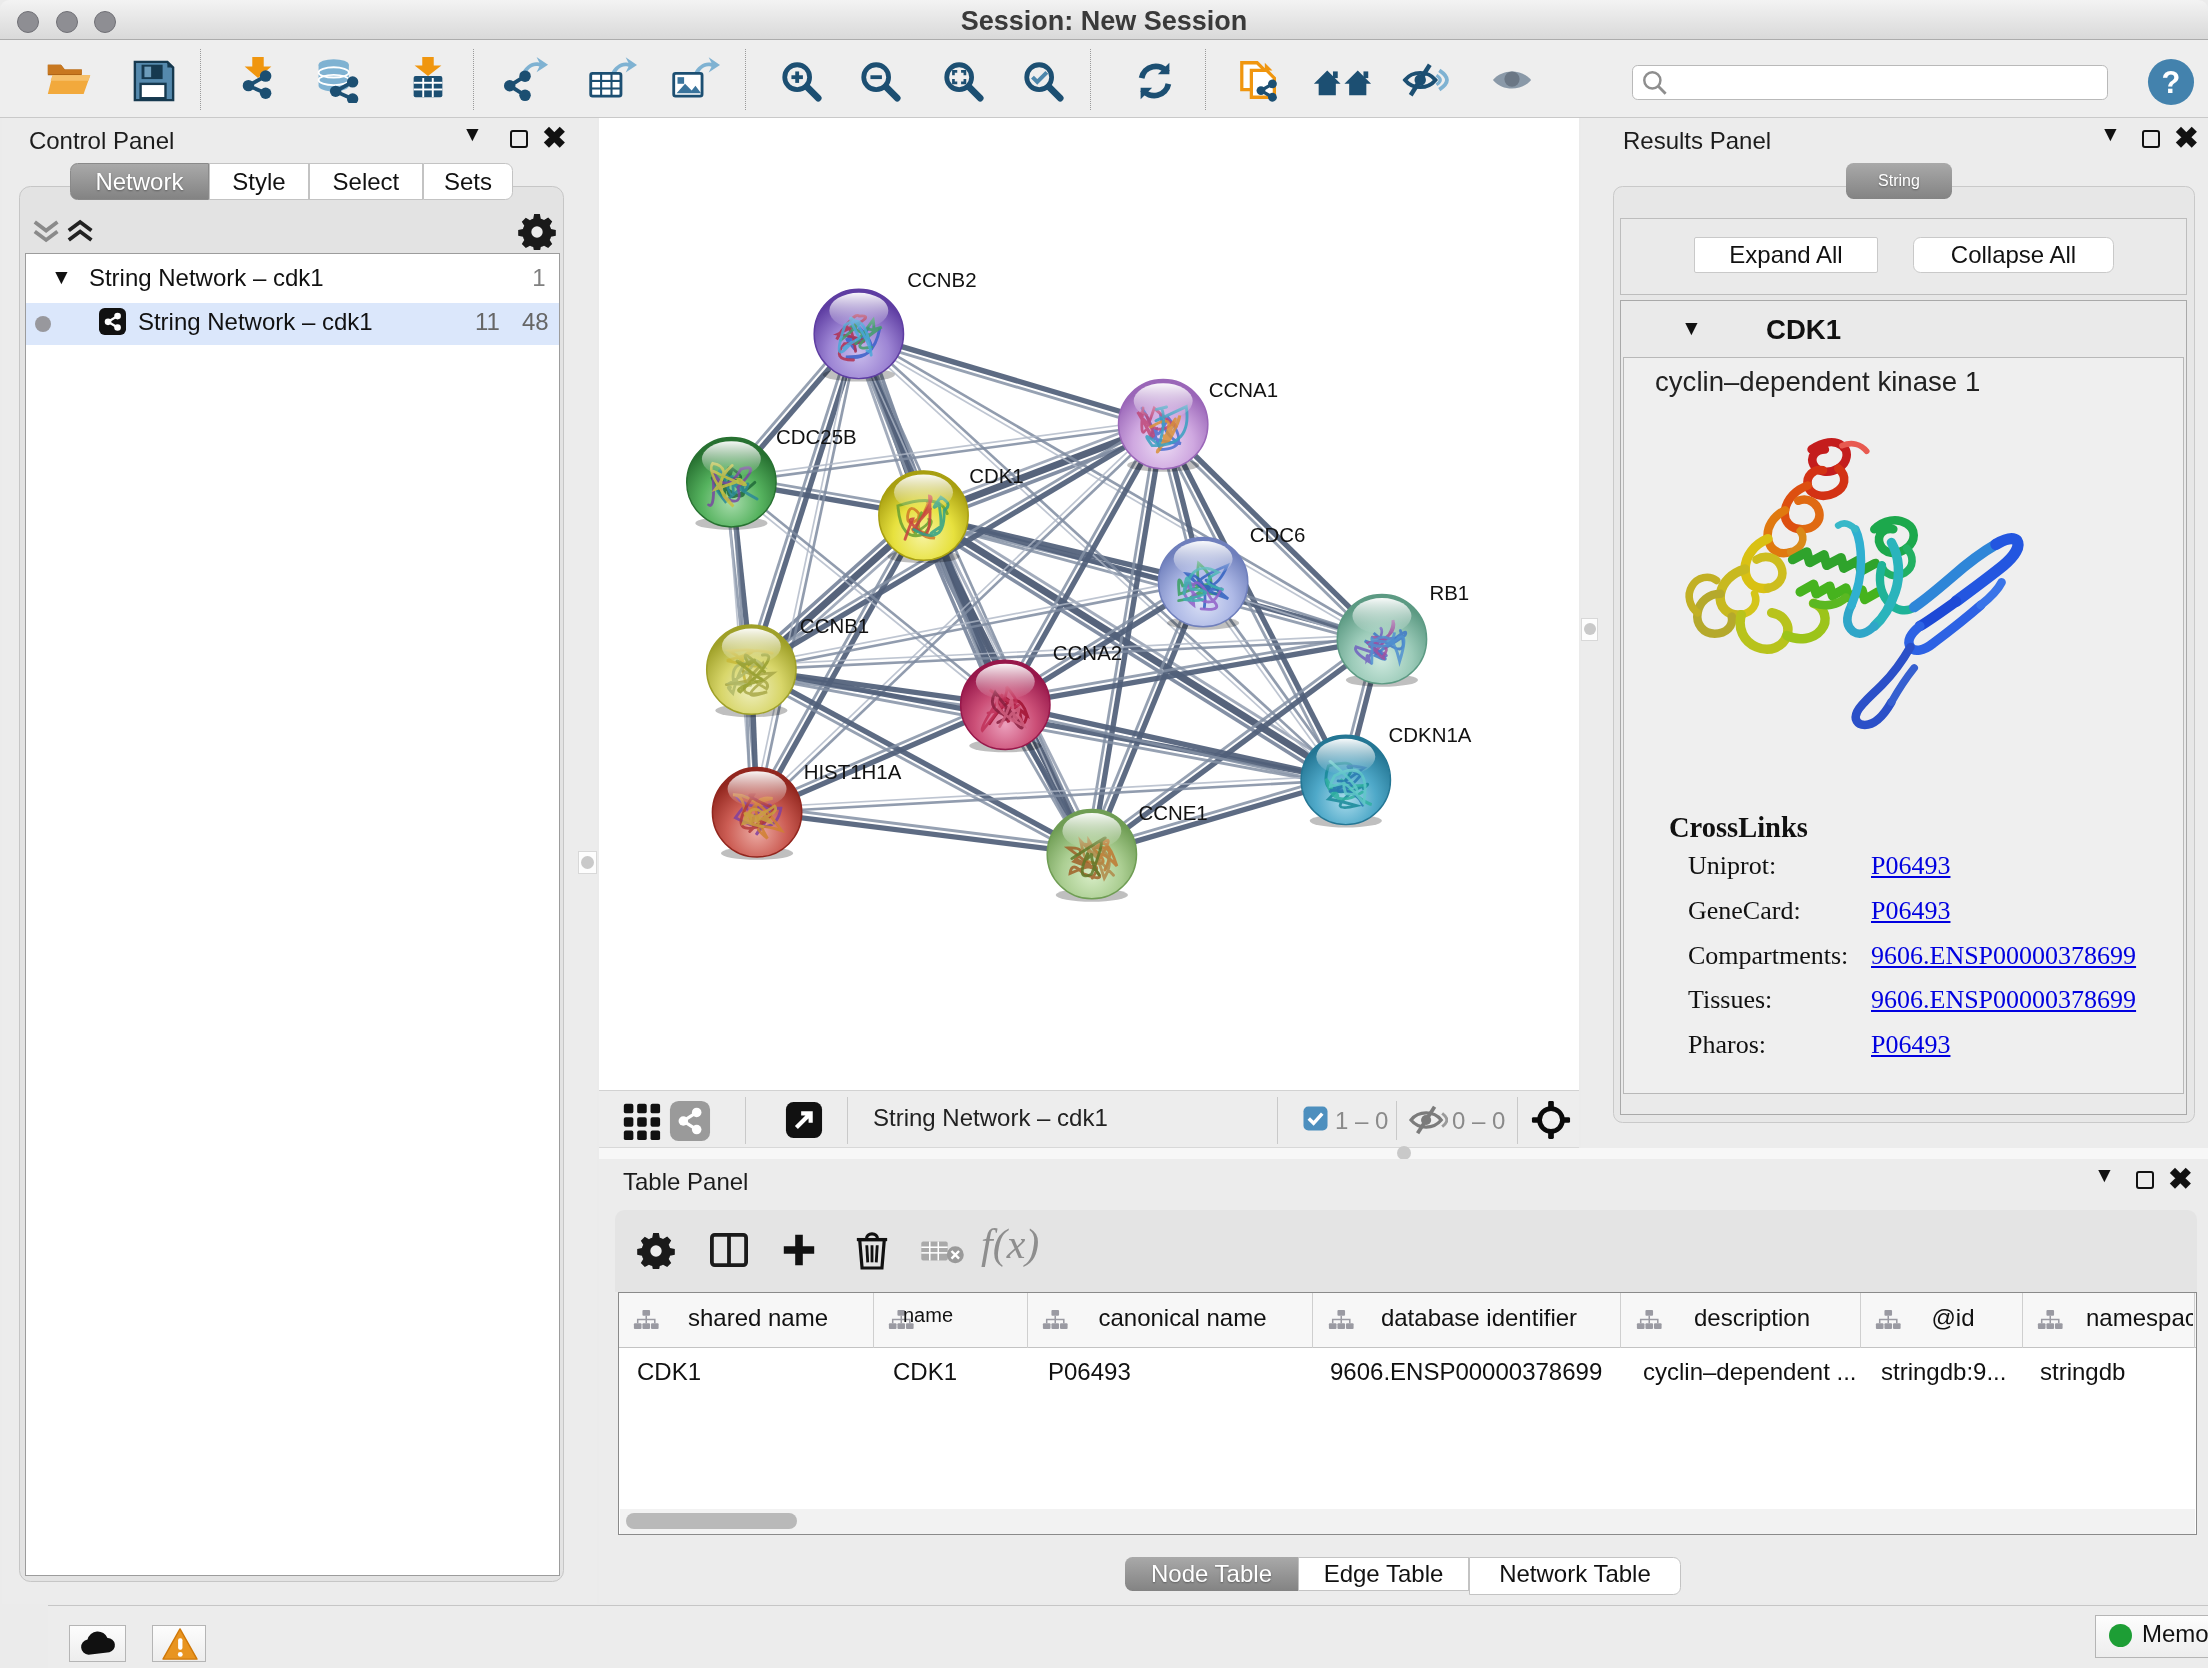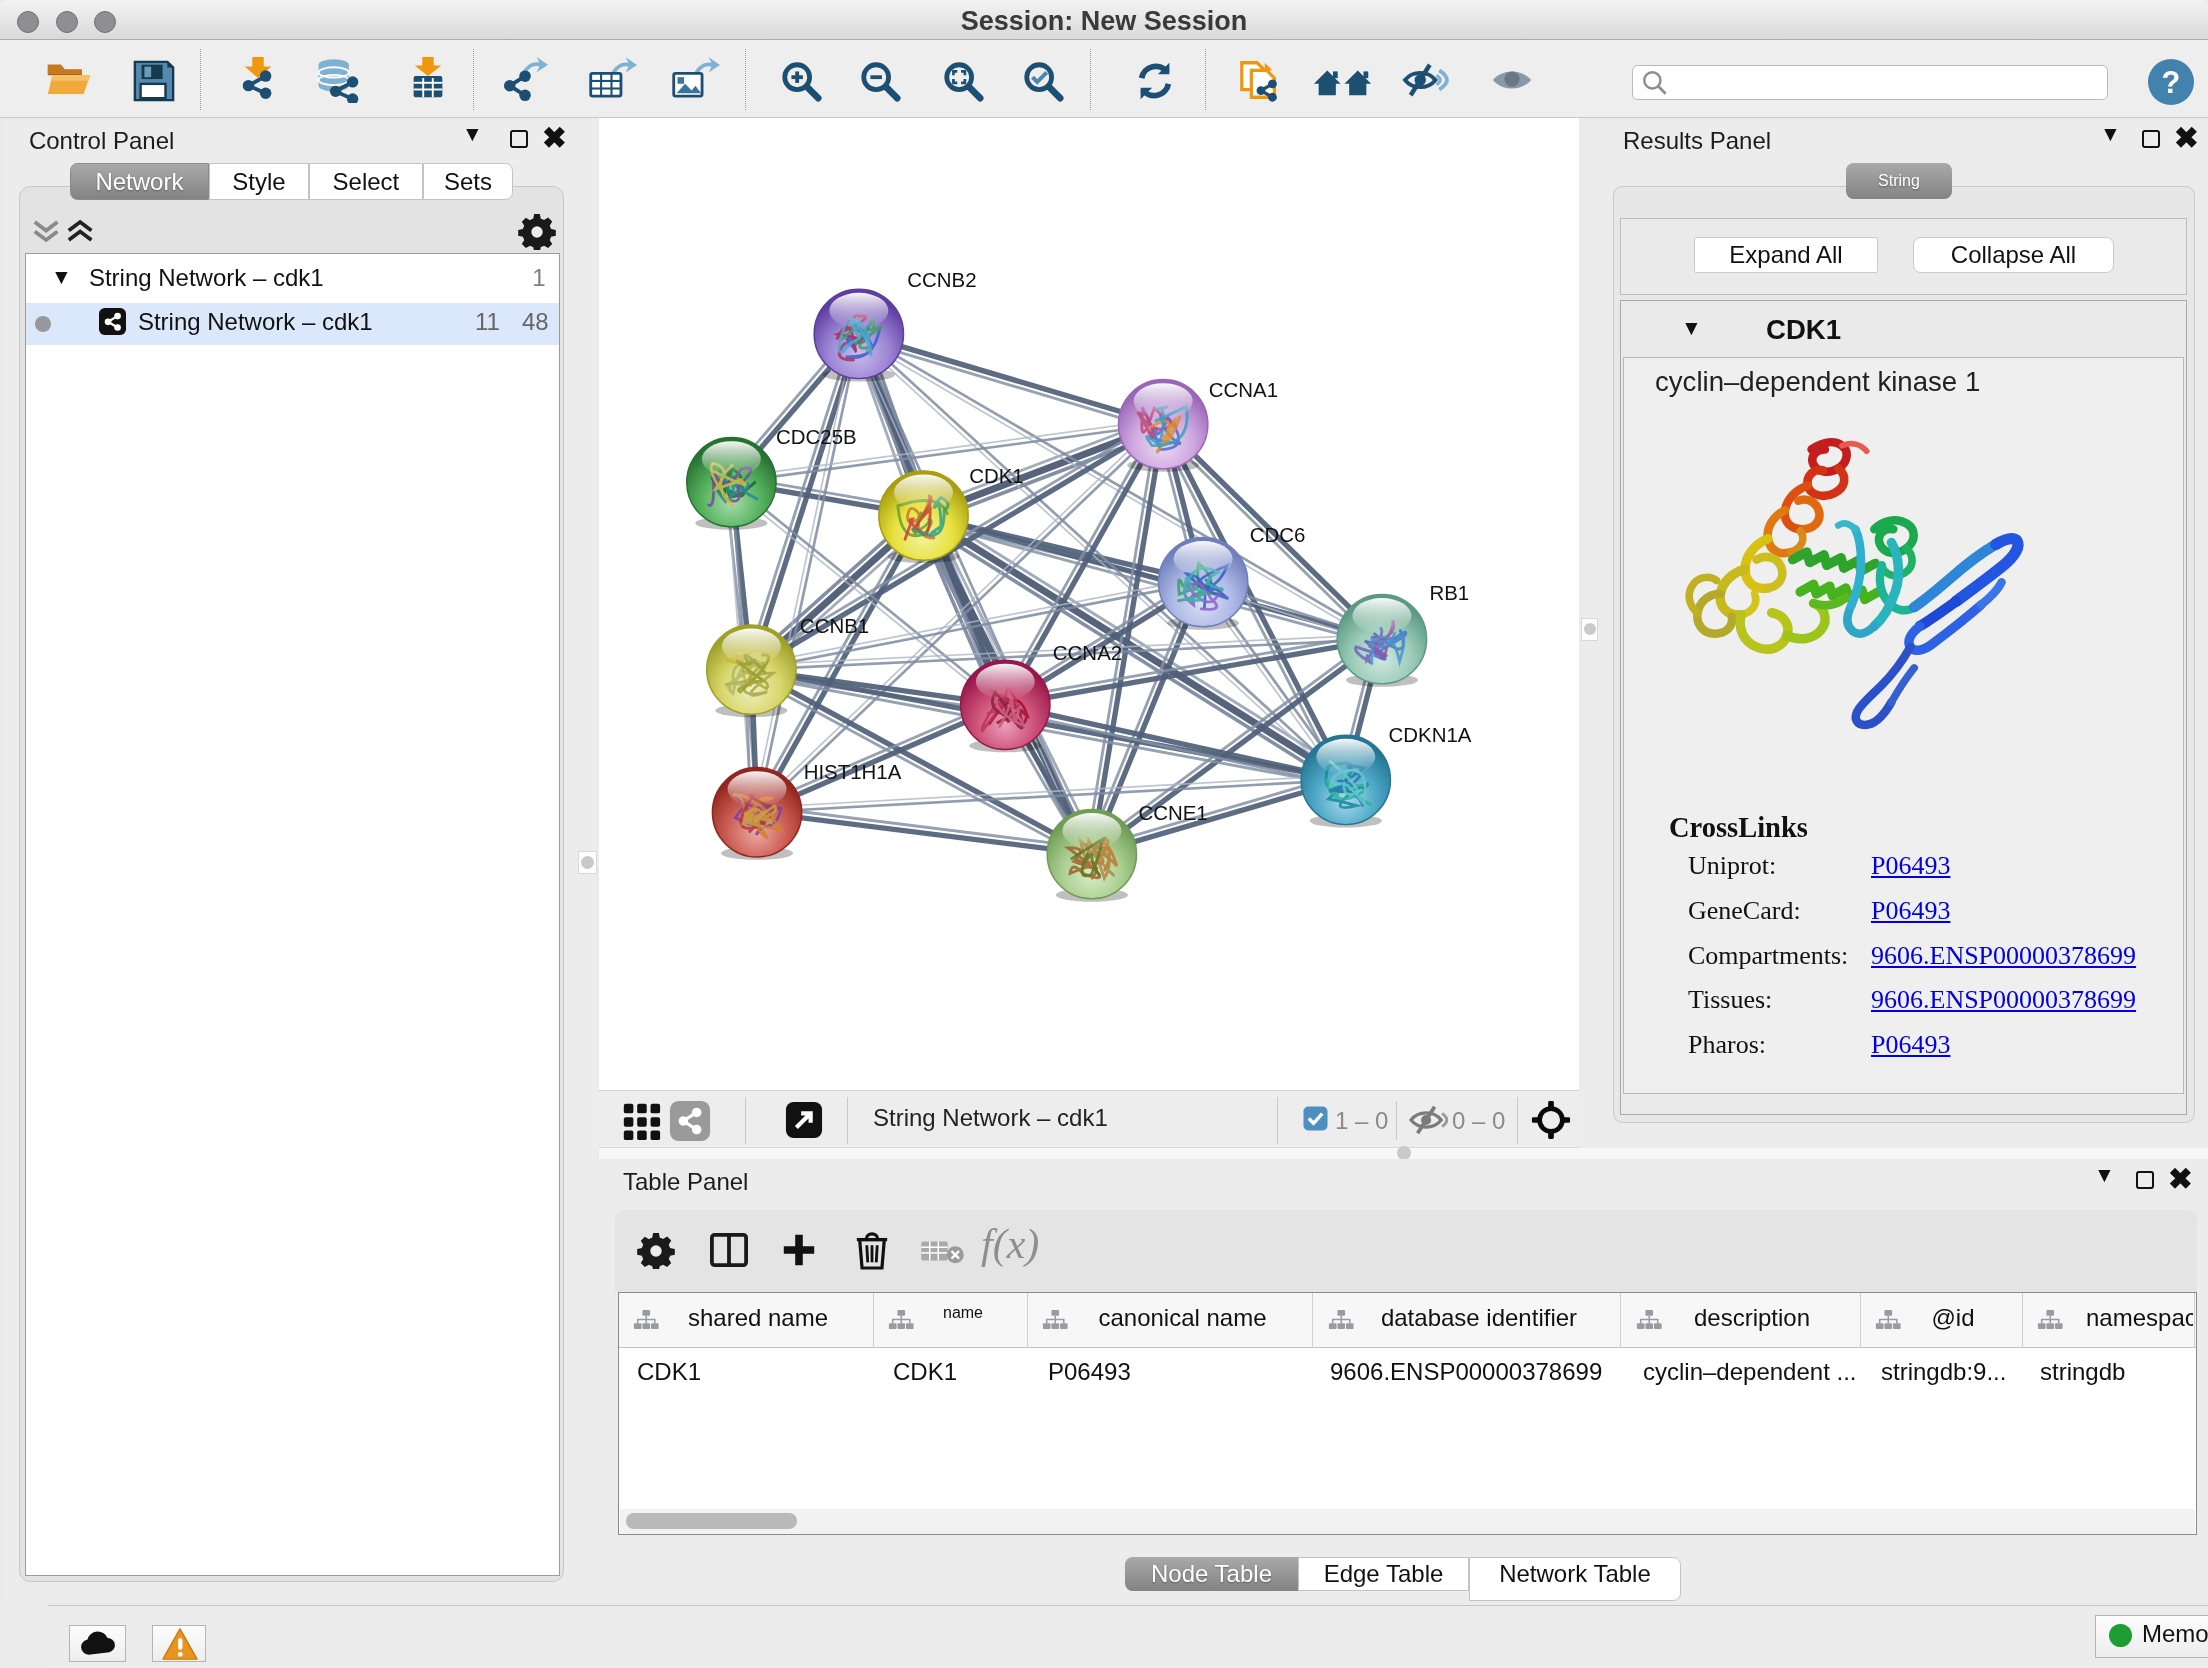--- a/index.html
+++ b/index.html
@@ -721,21 +721,21 @@
 
   <div class="abs" style="left:19px;top:133px;width:1579px;height:243px;background:#fff;border:1.9px solid #8a8a8a;">
     <div class="abs" style="left:0;top:0;width:100%;height:55px;background:#f7f7f7;border-bottom:1.9px solid #c3c3c3;"></div>
   </div>
 
   <div class="abs" style="left:21px;top:350px;width:1575px;height:25px;background:#f2f2f2;"></div>
   <div class="abs" style="left:27px;top:354px;width:171px;height:16px;background:#b9b9b9;border-radius:8.6px;"></div>
 
   <div class="abs" style="left:526px;top:398px;width:173px;height:34px;background:linear-gradient(#a9a9a9,#838383);border-radius:7.6px 0 0 7.6px;color:#fff;font-size:24px;text-align:center;line-height:33px;text-shadow:0 1px 1.9px rgba(0,0,0,.35);">Node Table</div>
   <div class="abs" style="left:699px;top:398px;width:171px;height:34px;background:#fff;border:1px solid #c3c3c3;font-size:24px;text-align:center;line-height:32px;color:#111;">Edge Table</div>
-  <div class="abs" style="left:870px;top:398px;width:212px;height:44px;background:#fff;border:1px solid #c3c3c3;border-radius:0 7.6px 7.6px 0;font-size:24px;text-align:center;line-height:32px;color:#111;">Network Table</div>
+  <div class="abs" style="left:870px;top:398px;width:212px;height:38px;background:#fff;border:1px solid #c3c3c3;border-radius:0 7.6px 7.6px 0;font-size:24px;text-align:center;line-height:32px;color:#111;">Network Table</div>
 </div>
 
 <div class="abs" style="left:0;top:1605px;width:2208px;height:63px;background:#ececec;border-top:1.9px solid #c6c6c6;margin-left:48px;">
   <div class="abs" style="left:21px;top:19px;width:57px;height:37px;background:linear-gradient(#fdfdfd,#ededed);border:1.9px solid #b5b5b5;">
     <div class="abs" style="left:8.6px;top:3.8px;"><svg width="38" height="28.5" viewBox="0 0 40 30">
           <path d="M10 26 a8 8 0 0 1-1-15.9 A11 11 0 0 1 30 8.5 a7.5 7.5 0 0 1 2 14.8 Z" fill="#111"></path>
         </svg></div>
   </div>
   <div class="abs" style="left:104px;top:19px;width:54px;height:37px;background:linear-gradient(#fdfdfd,#ededed);border:1.9px solid #b5b5b5;">
     <div class="abs" style="left:7.6px;top:1px;"><svg width="38" height="34" viewBox="0 0 40 36">
@@ -768,21 +768,21 @@
       <g fill="#9a9aa2">
         <rect x="11" y="2" width="8" height="6" rx="1"></rect>
         <rect x="2" y="16" width="8" height="6" rx="1"></rect>
         <rect x="11" y="16" width="8" height="6" rx="1"></rect>
         <rect x="20" y="16" width="8" height="6" rx="1"></rect>
       </g>
       <g stroke="#9a9aa2" stroke-width="1.6" fill="none">
         <path d="M15 8 v4 M6 16 v-4 h18 v4 M15 12 v4"></path>
       </g>
     </svg></div>
-<div class="abs" style="left:903px;top:1304px;width:120px;text-align:center;font-size:16px;color:#111;overflow:hidden;white-space:nowrap;">name</div>
+<div class="abs" style="left:903px;top:1304px;width:120px;text-align:left;font-size:20px;color:#111;overflow:hidden;white-space:nowrap;">name</div>
 <div class="abs" style="left:1028px;top:1293px;width:285px;height:55px;border-right:1.9px solid #cfcfcf;"></div>
 <div class="abs" style="left:1041px;top:1308px;"><svg width="28.5" height="25" viewBox="0 0 30 26">
       <g fill="#9a9aa2">
         <rect x="11" y="2" width="8" height="6" rx="1"></rect>
         <rect x="2" y="16" width="8" height="6" rx="1"></rect>
         <rect x="11" y="16" width="8" height="6" rx="1"></rect>
         <rect x="20" y="16" width="8" height="6" rx="1"></rect>
       </g>
       <g stroke="#9a9aa2" stroke-width="1.6" fill="none">
         <path d="M15 8 v4 M6 16 v-4 h18 v4 M15 12 v4"></path>

